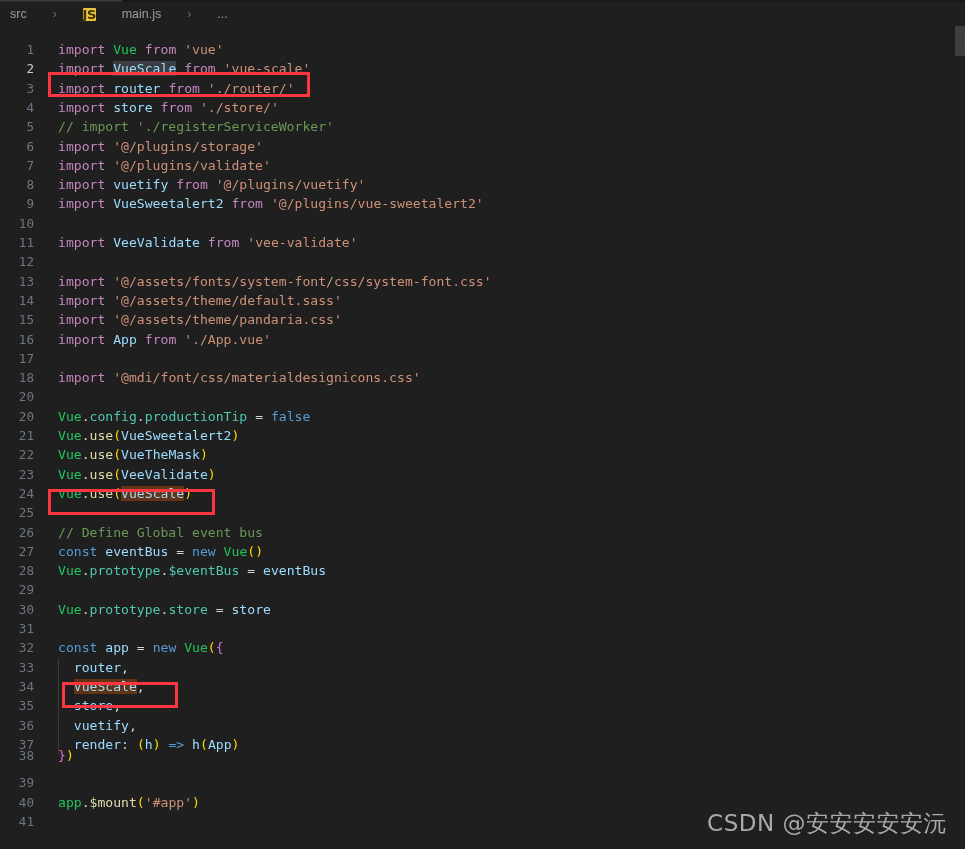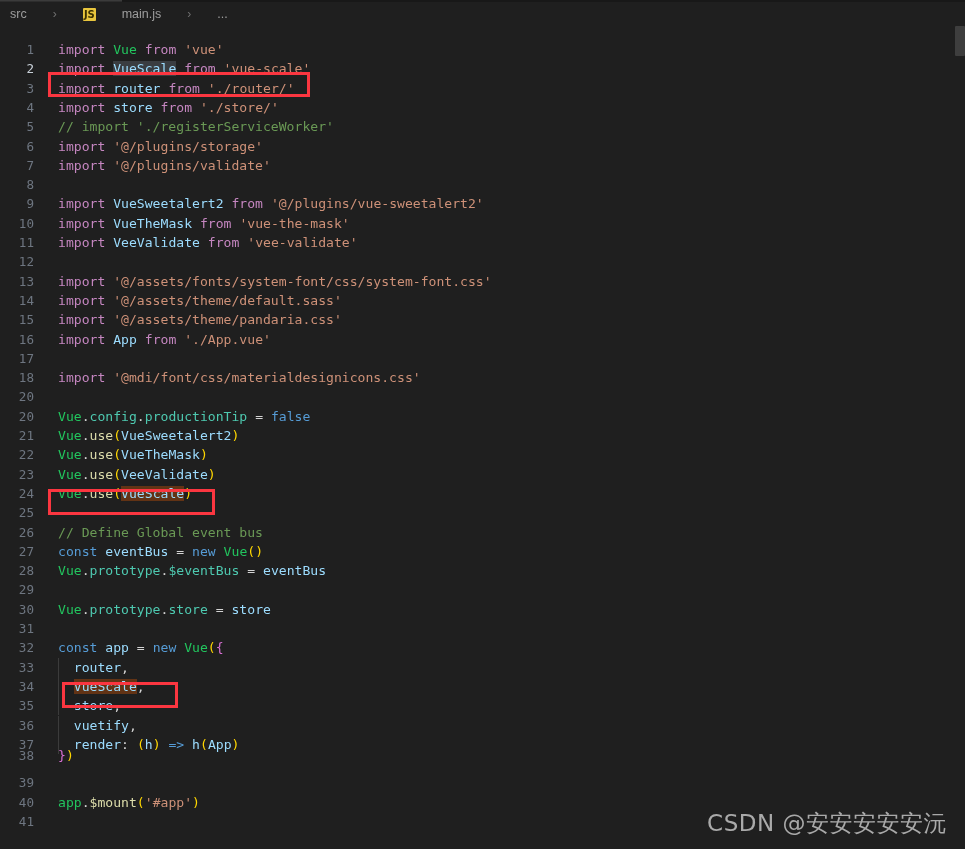--- a/index.html
+++ b/index.html
@@ -34,21 +34,21 @@
     font-size:12.5px;color:#a9a9a9;
     white-space:nowrap;
     gap:21px;
   }
   #breadcrumb .crumb{color:#9d9d9d;}
   #breadcrumb .sep{color:#6f6f6f;margin:0 5px;font-size:12px;}
   #breadcrumb .js-badge{
     display:inline-flex;align-items:center;justify-content:center;
     width:13px;height:13px;background:#e8c53d;color:#3a3000;
     font-family:"DejaVu Sans",sans-serif;
-    font-size:10px;font-weight:bold;border-radius:1px;
+    font-size:13px;font-weight:bold;border-radius:1px;
     margin-right:5px;letter-spacing:-0.3px;
   }
   
   #editor{
     position:absolute;left:0;top:26px;width:965px;height:823px;
     background:#1f1f1f;
     overflow:hidden;
   }
   .row{
     position:relative;height:19.3px;line-height:19.3px;
@@ -120,23 +120,23 @@
 
 <div id="editor">
   <div id="rows">
       <div class="row" style="position: absolute; left: 0px; top: 14px; width: 965px;"><span class="ln">1</span><span class="code"><span class="kw">import</span><span class="plain"> </span><span class="fn">Vue</span><span class="plain"> </span><span class="kw">from</span><span class="plain"> </span><span class="str">'vue'</span></span></div>
       <div class="row" style="position: absolute; left: 0px; top: 33.3px; width: 965px;"><span class="ln active">2</span><span class="code"><span class="kw">import</span><span class="plain"> </span><span class="id sel-blue">VueScale</span><span class="plain"> </span><span class="kw">from</span><span class="plain"> </span><span class="str">'vue-scale'</span></span></div>
       <div class="row" style="position: absolute; left: 0px; top: 52.6px; width: 965px;"><span class="ln">3</span><span class="code"><span class="kw">import</span><span class="plain"> </span><span class="id">router</span><span class="plain"> </span><span class="kw">from</span><span class="plain"> </span><span class="str">'./router/'</span></span></div>
       <div class="row" style="position: absolute; left: 0px; top: 71.9px; width: 965px;"><span class="ln">4</span><span class="code"><span class="kw">import</span><span class="plain"> </span><span class="id">store</span><span class="plain"> </span><span class="kw">from</span><span class="plain"> </span><span class="str">'./store/'</span></span></div>
       <div class="row" style="position: absolute; left: 0px; top: 91.2px; width: 965px;"><span class="ln">5</span><span class="code"><span class="cmt">// import './registerServiceWorker'</span></span></div>
       <div class="row" style="position: absolute; left: 0px; top: 110.5px; width: 965px;"><span class="ln">6</span><span class="code"><span class="kw">import</span><span class="plain"> </span><span class="str">'@/plugins/storage'</span></span></div>
       <div class="row" style="position: absolute; left: 0px; top: 129.8px; width: 965px;"><span class="ln">7</span><span class="code"><span class="kw">import</span><span class="plain"> </span><span class="str">'@/plugins/validate'</span></span></div>
-      <div class="row" style="position: absolute; left: 0px; top: 149.1px; width: 965px;"><span class="ln">8</span></div>
+      <div class="row" style="position: absolute; left: 0px; top: 149.1px; width: 965px;"><span class="ln">8</span><span class="code"><span class="kw">import</span><span class="plain"> </span><span class="id">vuetify</span><span class="plain"> </span><span class="kw">from</span><span class="plain"> </span><span class="str">'@/plugins/vuetify'</span></span></div>
       <div class="row" style="position: absolute; left: 0px; top: 168.4px; width: 965px;"><span class="ln">9</span><span class="code"><span class="kw">import</span><span class="plain"> </span><span class="id">VueSweetalert2</span><span class="plain"> </span><span class="kw">from</span><span class="plain"> </span><span class="str">'@/plugins/vue-sweetalert2'</span></span></div>
-      <div class="row" style="position: absolute; left: 0px; top: 187.7px; width: 965px;"><span class="ln">10</span><span class="code"><span class="kw">import</span><span class="plain"> </span><span class="id">VueTheMask</span><span class="plain"> </span><span class="kw">from</span><span class="plain"> </span><span class="str">'vue-the-mask'</span></span></div>
+      <div class="row" style="position: absolute; left: 0px; top: 187.7px; width: 965px;"><span class="ln">10</span></div>
       <div class="row" style="position: absolute; left: 0px; top: 207px; width: 965px;"><span class="ln">11</span><span class="code"><span class="kw">import</span><span class="plain"> </span><span class="id">VeeValidate</span><span class="plain"> </span><span class="kw">from</span><span class="plain"> </span><span class="str">'vee-validate'</span></span></div>
       <div class="row" style="position: absolute; left: 0px; top: 226.3px; width: 965px;"><span class="ln">12</span><span class="code"></span></div>
       <div class="row" style="position: absolute; left: 0px; top: 245.6px; width: 965px;"><span class="ln">13</span><span class="code"><span class="kw">import</span><span class="plain"> </span><span class="str">'@/assets/fonts/system-font/css/system-font.css'</span></span></div>
       <div class="row" style="position: absolute; left: 0px; top: 264.9px; width: 863px;"><span class="ln">14</span><span class="code"><span class="kw">import</span><span class="plain"> </span><span class="str">'@/assets/theme/default.sass'</span></span></div>
       <div class="row" style="position: absolute; left: 0px; top: 284.2px; width: 965px;"><span class="ln">15</span><span class="code"><span class="kw">import</span><span class="plain"> </span><span class="str">'@/assets/theme/pandaria.css'</span></span></div>
       <div class="row" style="position: absolute; left: 0px; top: 303.5px; width: 965px;"><span class="ln">16</span><span class="code"><span class="kw">import</span><span class="plain"> </span><span class="id">App</span><span class="plain"> </span><span class="kw">from</span><span class="plain"> </span><span class="str">'./App.vue'</span></span></div>
       <div class="row" style="position: absolute; left: 0px; top: 322.8px; width: 965px; padding-left: 16px;"><span class="ln">17</span><span class="code"></span></div>
       <div class="row" style="position: absolute; left: 0px; top: 342.1px; width: 965px;"><span class="ln">18</span><span class="code"><span class="kw">import</span><span class="plain"> </span><span class="str">'@mdi/font/css/materialdesignicons.css'</span></span></div>
       <div class="row" style="position: absolute; left: 0px; top: 361.4px; width: 965px;"><span class="ln">20</span><span class="code"></span></div>
       <div class="row" style="position: absolute; left: 0px; top: 380.7px; width: 965px;"><span class="ln">20</span><span class="code"><span class="fn">Vue</span><span class="plain">.</span><span class="prop">config</span><span class="plain">.</span><span class="prop">productionTip</span><span class="plain"> </span><span class="plain">=</span><span class="plain"> </span><span class="decl">false</span></span></div>

